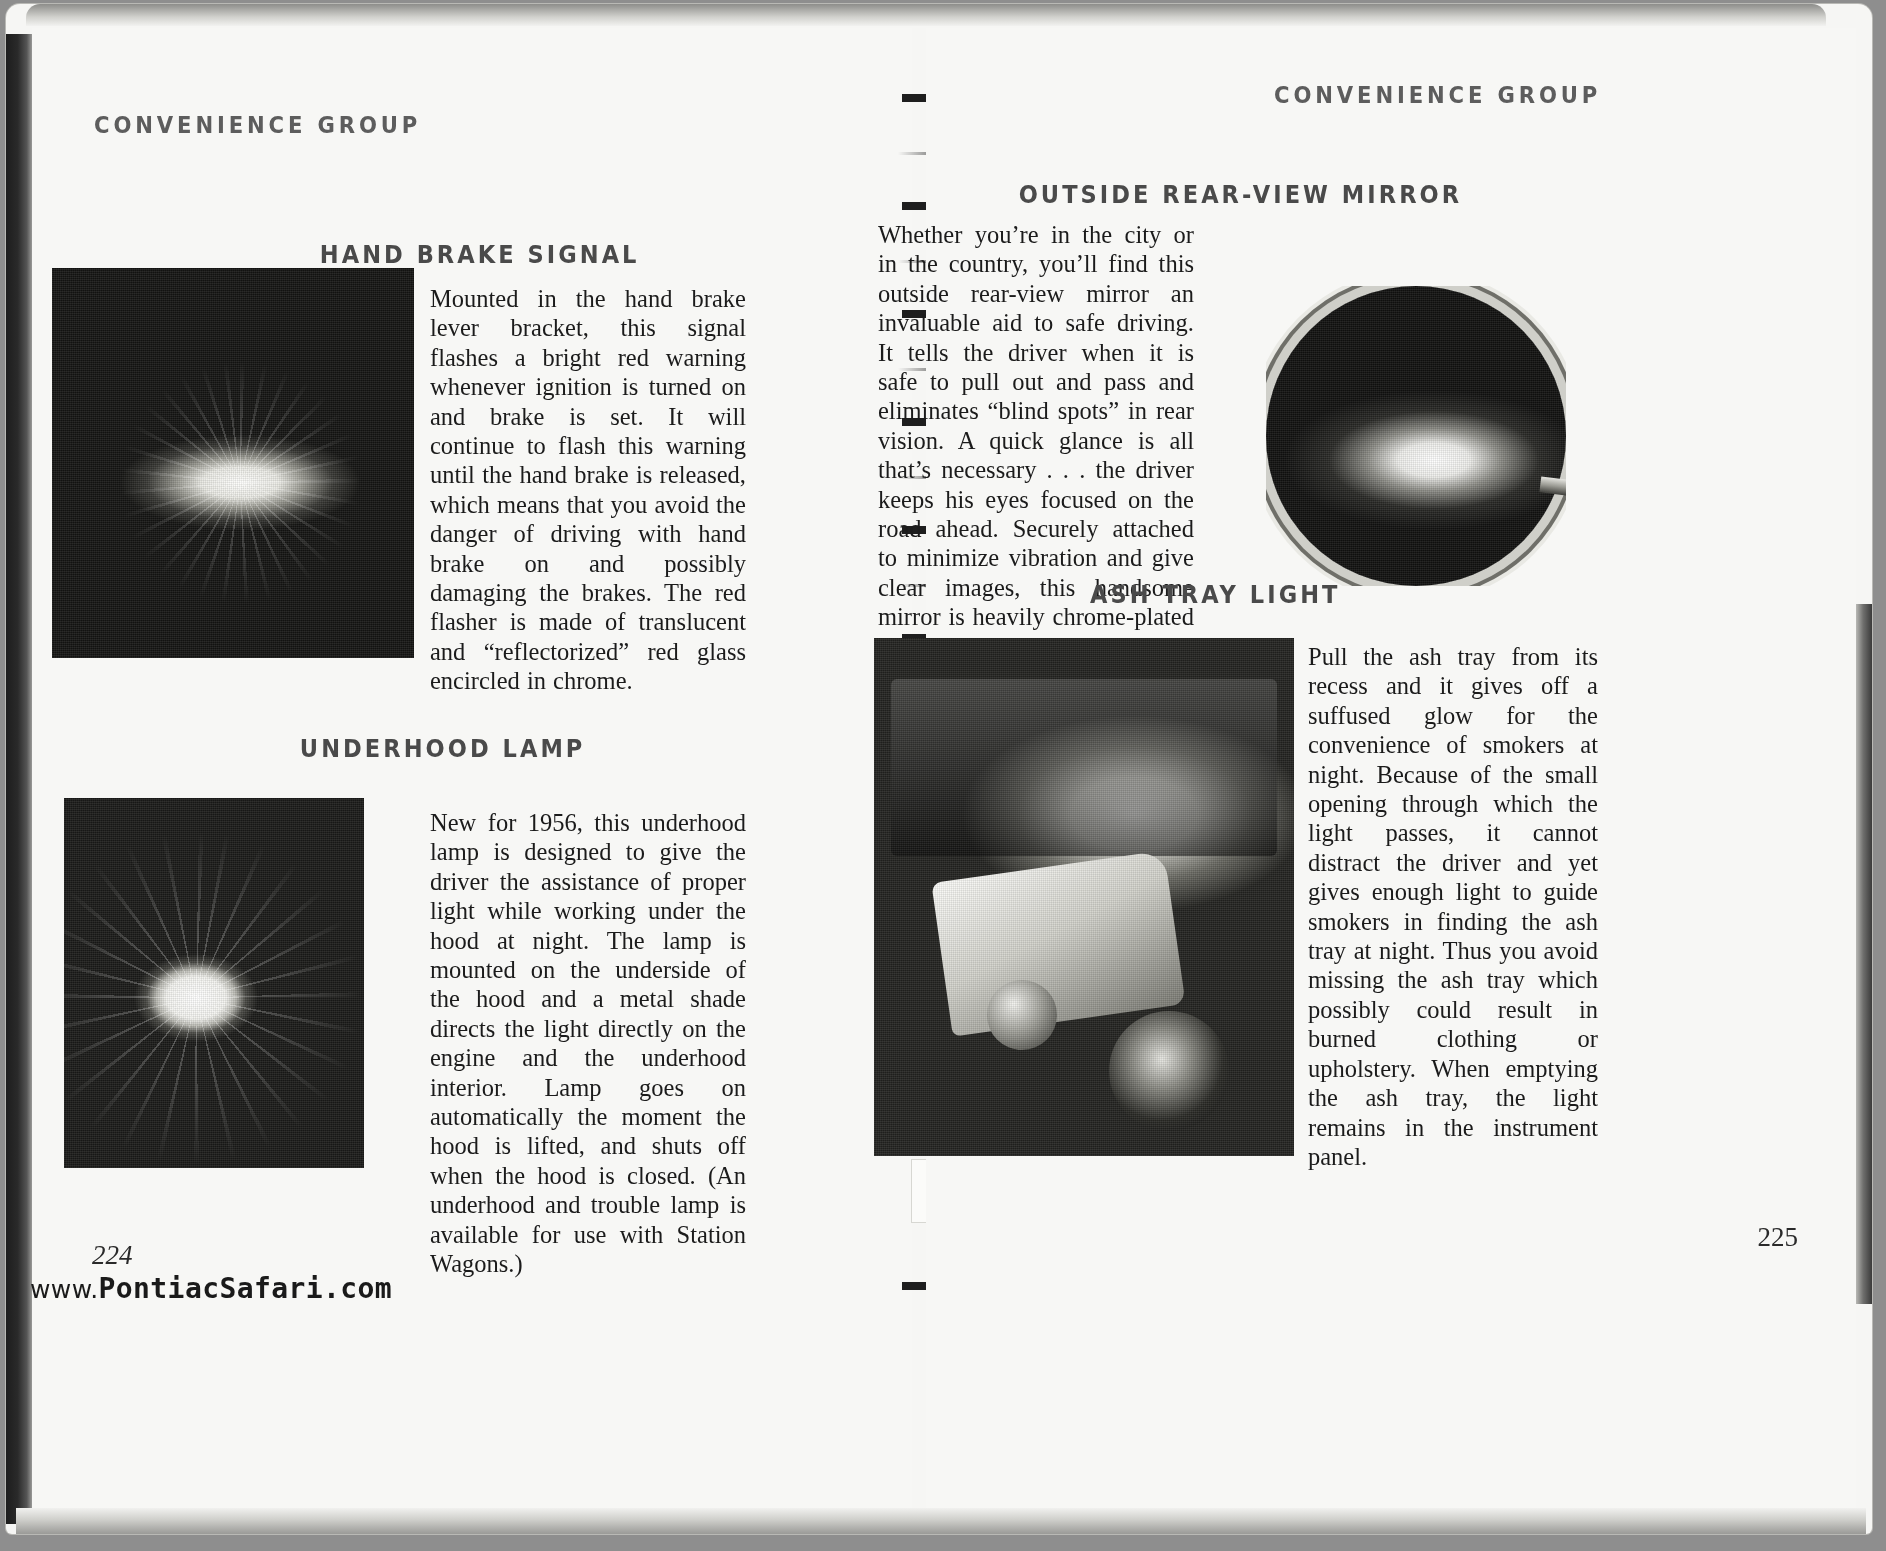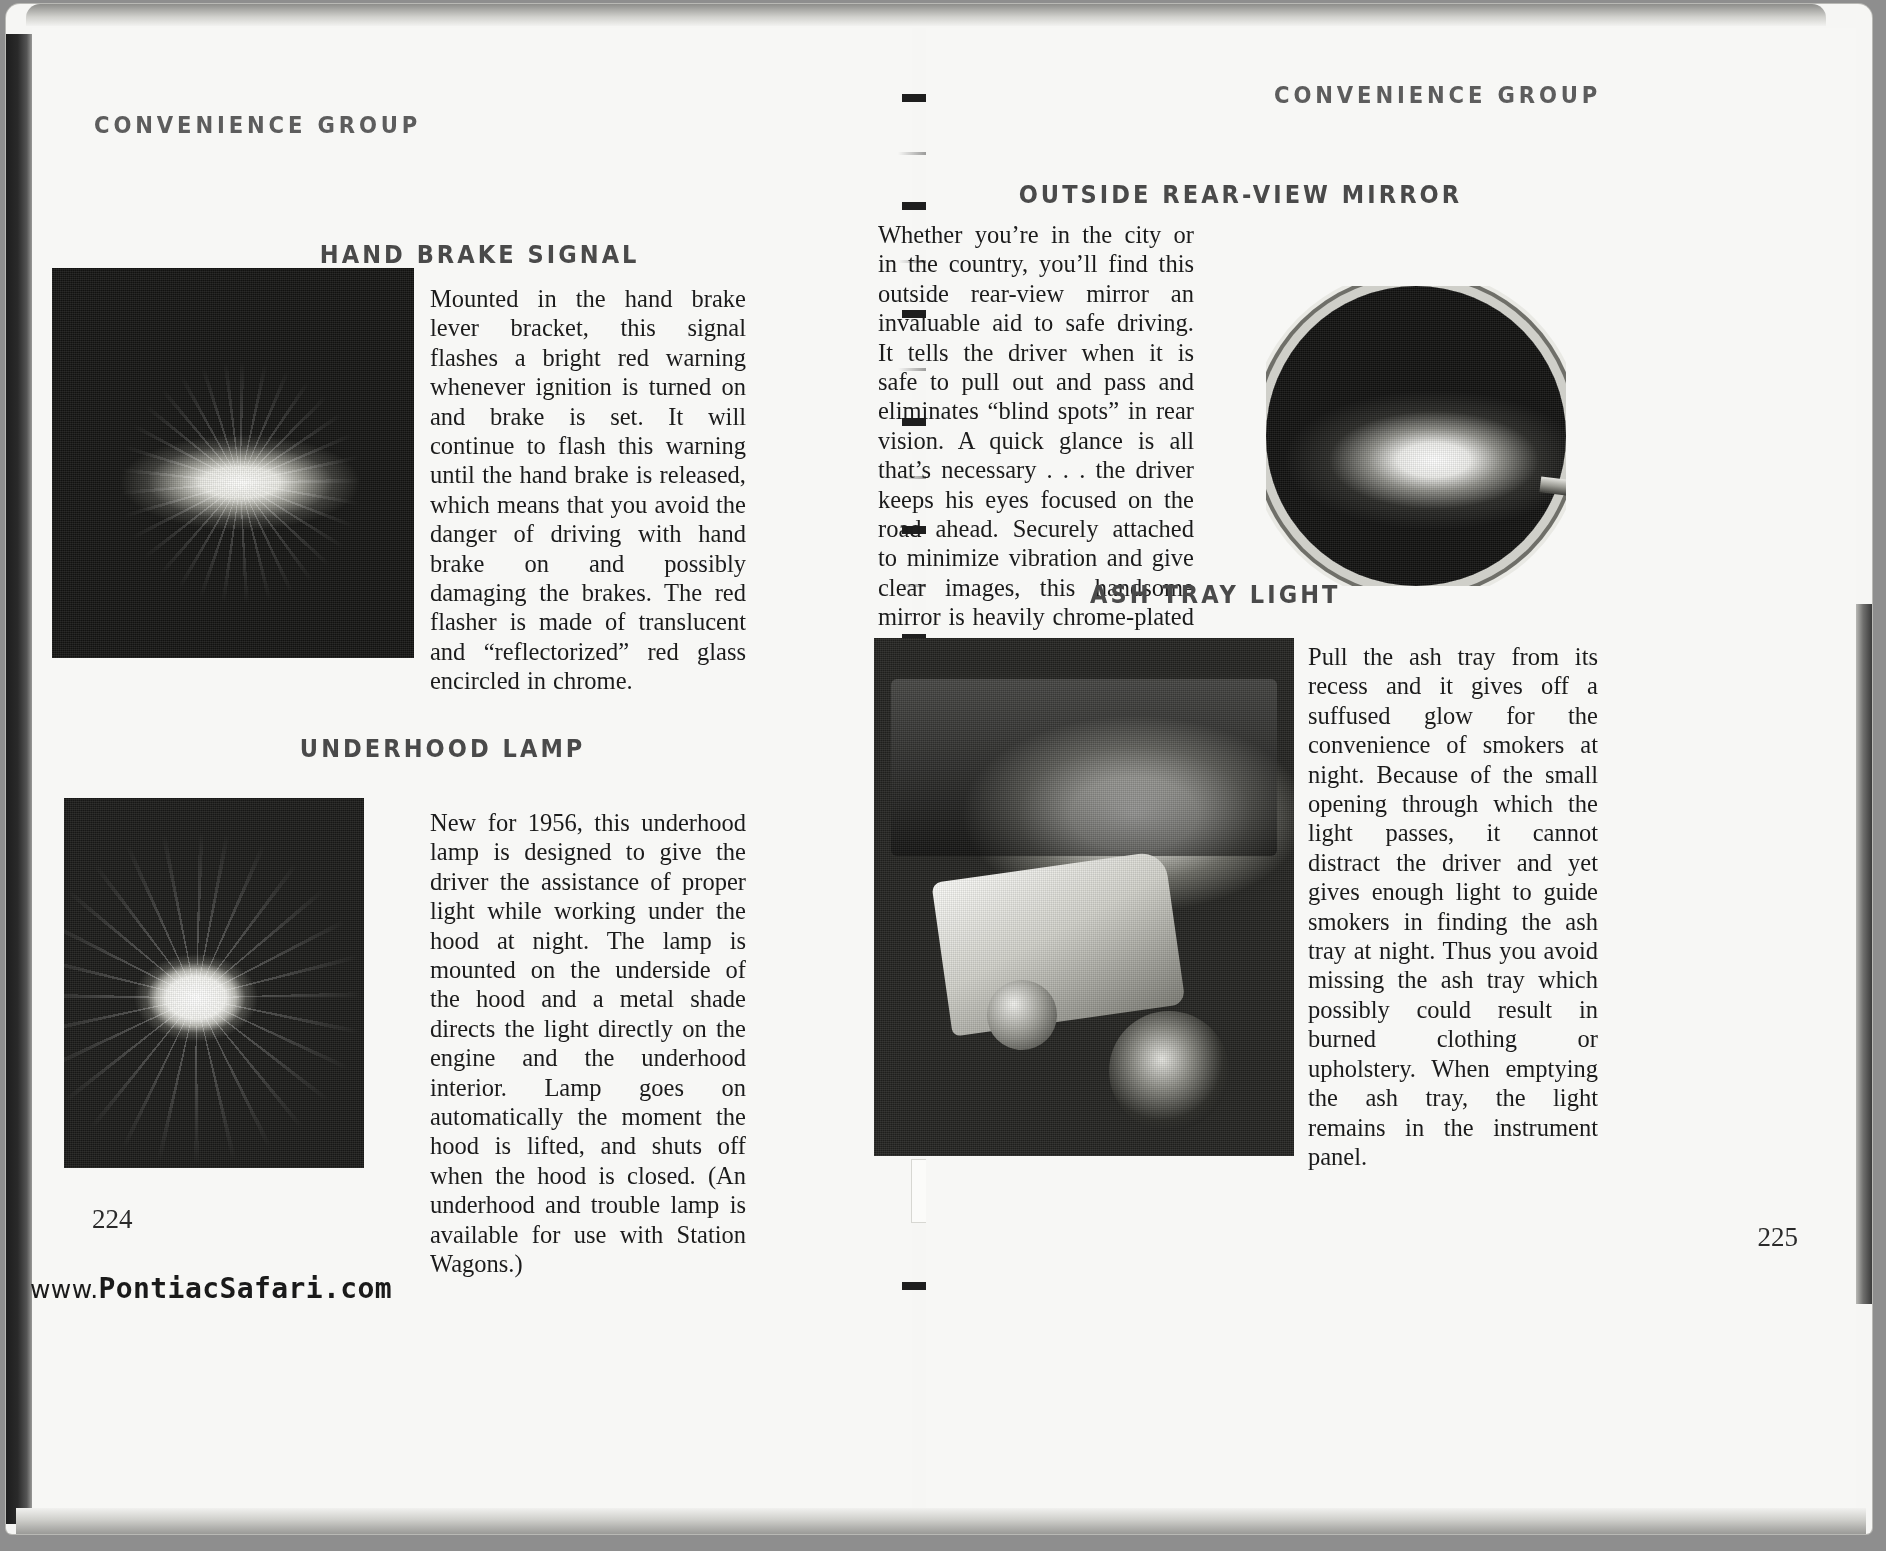--- a/index.html
+++ b/index.html
@@ -264,21 +264,21 @@
     box-shadow: 0 0 0 1px #d7d7d2;
   }
 
   
   .folio {
     position: absolute;
     font-family: "Liberation Serif", serif;
     font-size: 27px;
     color: #2a2a2a;
   }
-  .folio-left  { left: 60px;   top: 1176px; }
+  .folio-left  { left: 60px;   top: 1212px; font-style: italic; }
   .folio-right { right: 58px;  top: 1194px; }
 
   
   .watermark {
     position: absolute;
     left: 24px;
     top: 1268px;
     font-family: "DejaVu Sans", sans-serif;
     font-size: 25px;
     color: #1a1a1a;

